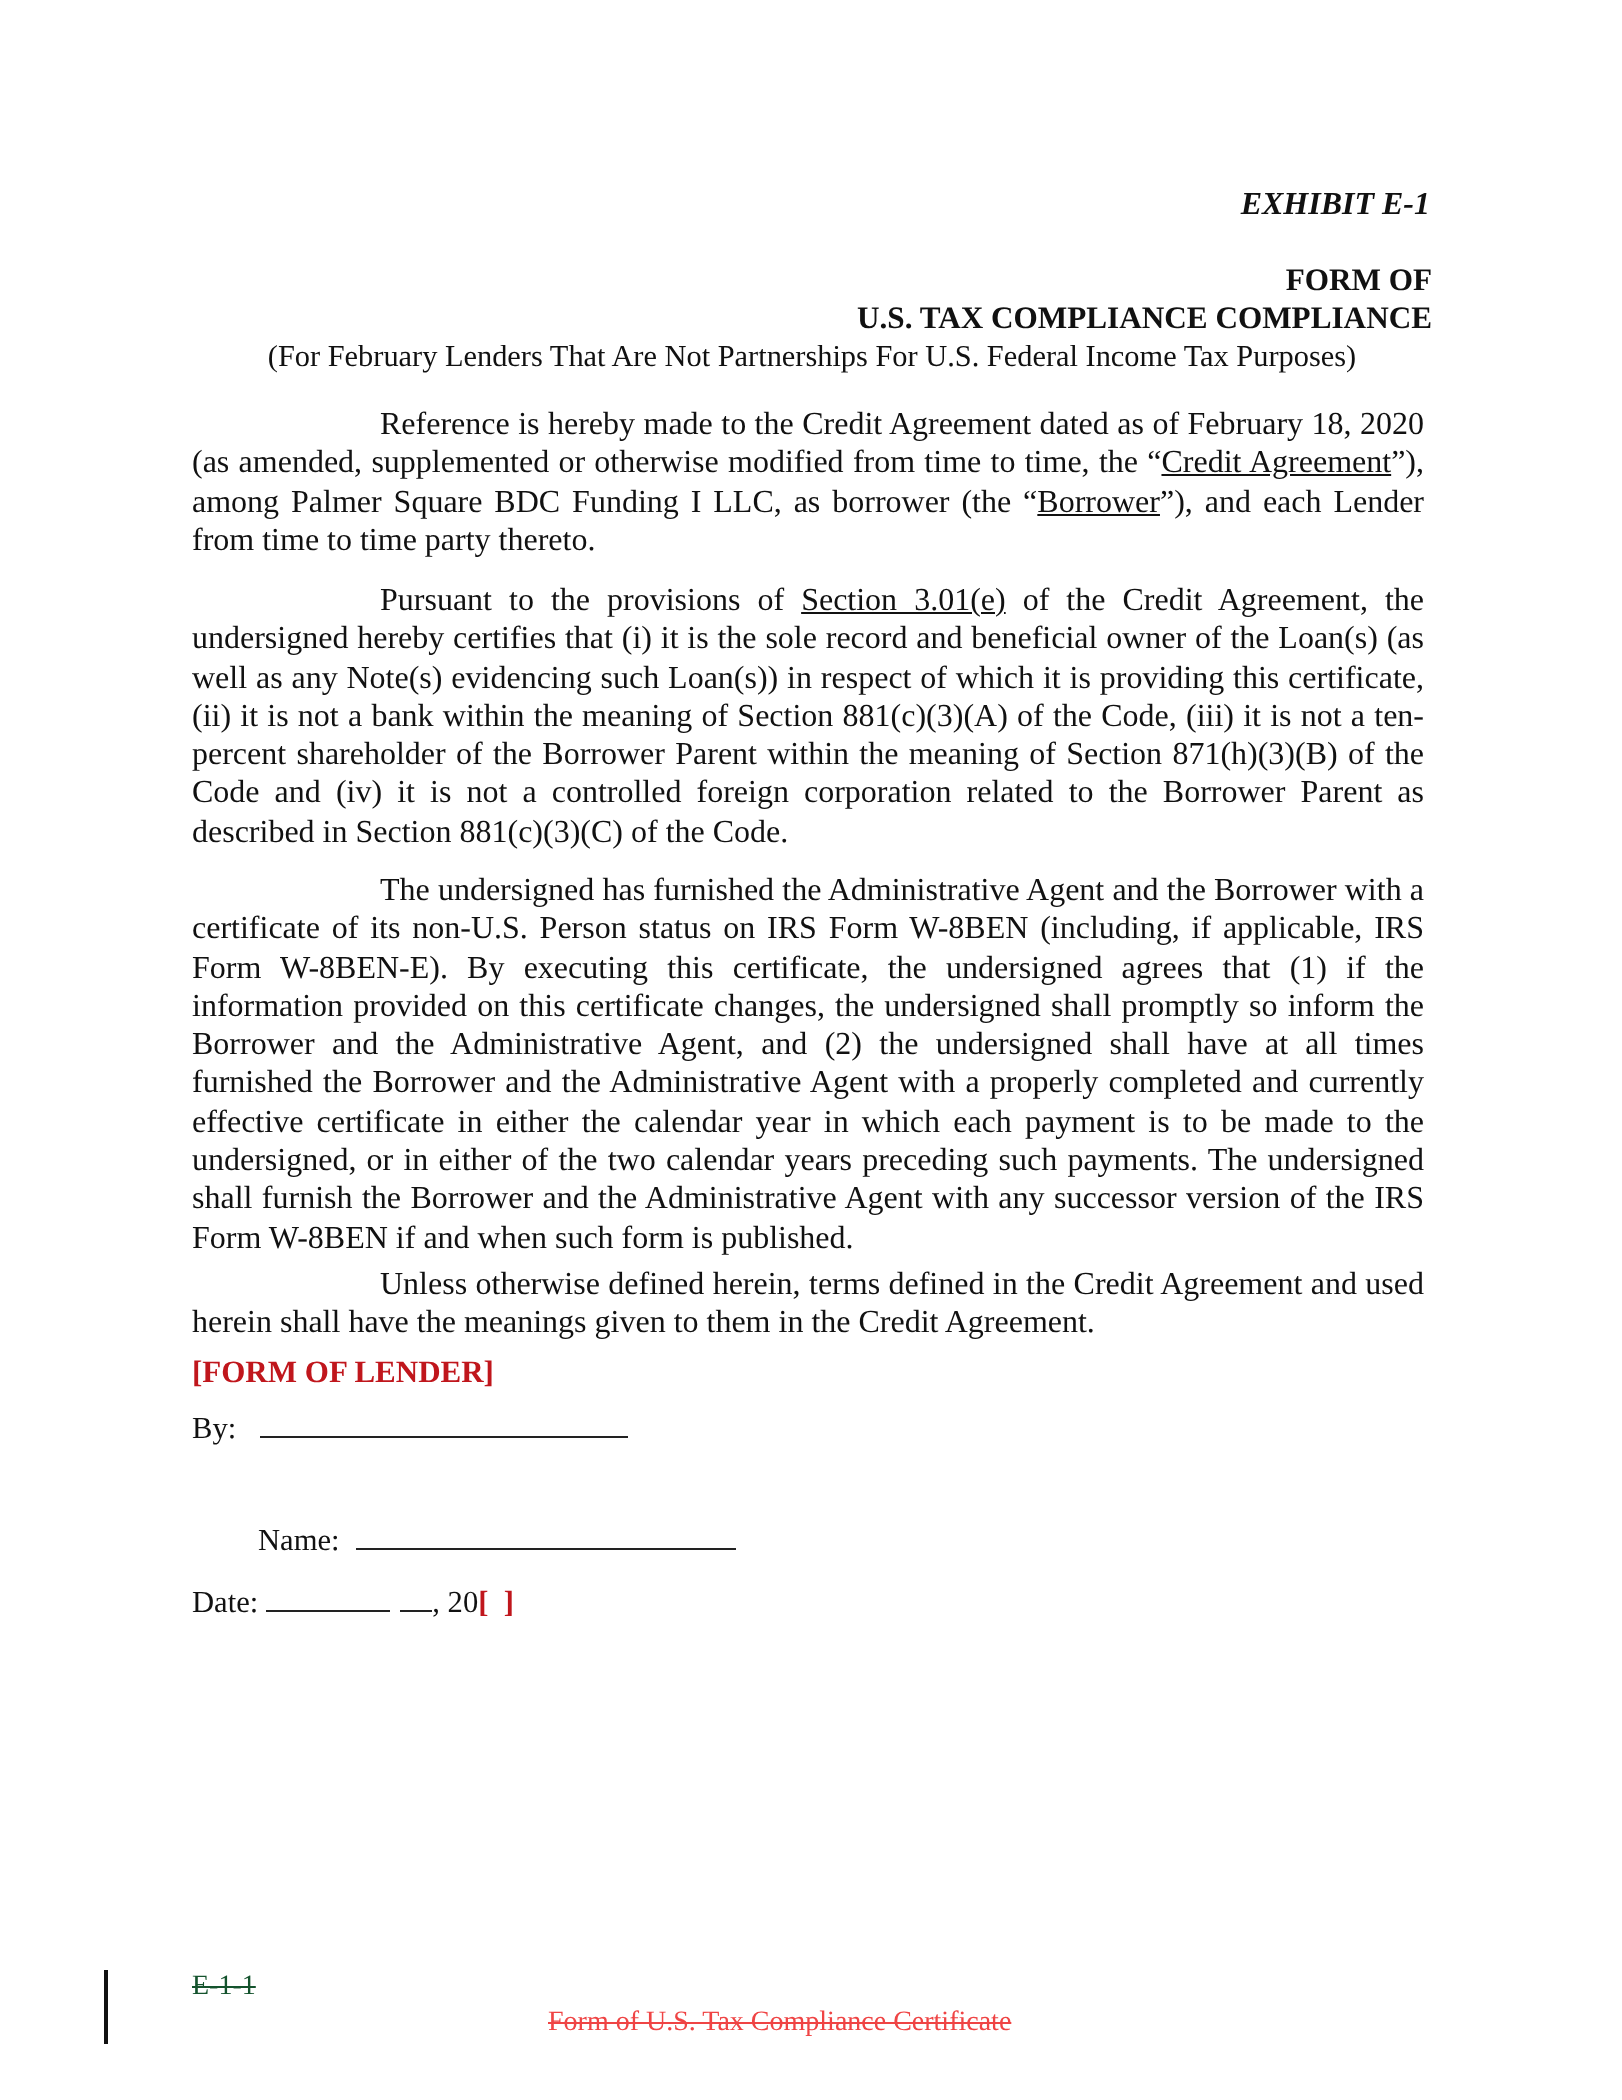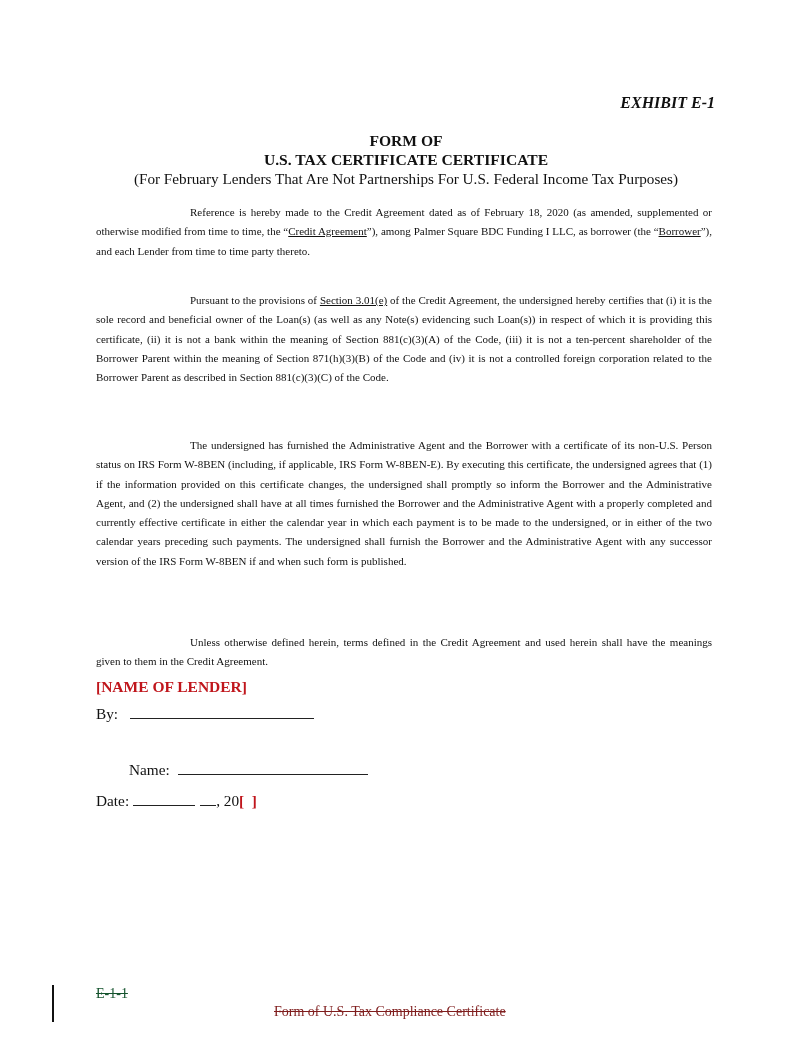--- a/index.html
+++ b/index.html
@@ -34,31 +34,32 @@
       position: absolute;
       top: 131px;
       left: 96px;
       width: 620px;
       text-align: center;
       line-height: 19px;
     }
     .title-block .t1, .title-block .t2 {
       font-weight: bold;
       font-size: 15.6px;
+      text-align: right;
     }
     .title-block .t3 {
       font-size: 15.2px;
     }
     .para {
       position: absolute;
       left: 96px;
       width: 616px;
       text-align: justify;
       line-height: 19.3px;
-      font-size: 11px;
+      font-size: 16px;
       margin: 0;
     }
     .para .indent {
       display: inline-block;
       width: 94px;
     }
     .u { text-decoration: underline; }
     #p1 { top: 203px; }
     #p2 { top: 291px; }
     #p3 { top: 436px; }
@@ -107,47 +108,47 @@
       left: 96px;
       top: 986px;
       color: #14532d;
       text-decoration: line-through;
       font-size: 14px;
     }
     .footer-center {
       position: absolute;
       left: 274px;
       top: 1004px;
-      color: #7f1d1d;
+      color: #ef4444;
       text-decoration: line-through;
       font-size: 14px;
     }
   </style>
 </head>
 <body>
 
 <div class="page">
 
   <div class="exhibit">EXHIBIT E-1</div>
 
   <div class="title-block">
     <div class="t1">FORM OF</div>
-    <div class="t2">U.S. TAX CERTIFICATE CERTIFICATE</div>
+    <div class="t2">U.S. TAX COMPLIANCE COMPLIANCE</div>
     <div class="t3">(For February Lenders That Are Not Partnerships For U.S. Federal Income Tax Purposes)</div>
   </div>
 
   <p class="para" id="p1"><span class="indent"></span><span>Reference is hereby made to the Credit Agreement dated as of February 18, 2020 (as amended, supplemented or otherwise modified from time to time, the “</span><span class="u">Credit Agreement</span><span>”), among Palmer Square BDC Funding I LLC, as borrower (the “</span><span class="u">Borrower</span><span>”), and each Lender from time to time party thereto.</span></p>
 
   <p class="para" id="p2"><span class="indent"></span><span>Pursuant to the provisions of </span><span class="u">Section 3.01(e)</span><span> of the Credit Agreement, the undersigned hereby certifies that (i) it is the sole record and beneficial owner of the Loan(s) (as well as any Note(s) evidencing such Loan(s)) in respect of which it is providing this certificate, (ii) it is not a bank within the meaning of Section 881(c)(3)(A) of the Code, (iii) it is not a ten-percent shareholder of the Borrower Parent within the meaning of Section 871(h)(3)(B) of the Code and (iv) it is not a controlled foreign corporation related to the Borrower Parent as described in Section 881(c)(3)(C) of the Code.</span></p>
 
   <p class="para" id="p3"><span class="indent"></span><span>The undersigned has furnished the Administrative Agent and the Borrower with a certificate of its non-U.S. Person status on IRS Form W-8BEN (including, if applicable, IRS Form W-8BEN-E).  By executing this certificate, the undersigned agrees that (1) if the information provided on this certificate changes, the undersigned shall promptly so inform the Borrower and the Administrative Agent, and (2) the undersigned shall have at all times furnished the Borrower and the Administrative Agent with a properly completed and currently effective certificate in either the calendar year in which each payment is to be made to the undersigned, or in either of the two calendar years preceding such payments.  The undersigned shall furnish the Borrower and the Administrative Agent with any successor version of the IRS Form W-8BEN if and when such form is published.</span></p>
 
   <p class="para" id="p4"><span class="indent"></span><span>Unless otherwise defined herein, terms defined in the Credit Agreement and used herein shall have the meanings given to them in the Credit Agreement.</span></p>
 
-  <div class="lender">[NAME OF LENDER]</div>
+  <div class="lender">[FORM OF LENDER]</div>
 
   <div class="sig-line" id="by"><span>By:</span><span class="blank"></span></div>
 
 
   <div class="sig-line" id="title-line"><span>Name:</span><span class="blank"></span></div>
 
   <div class="sig-line" id="date"><span>Date:</span><span class="blank blank1"></span><span class="blank blank2"></span><span>, 20</span><span class="bracket">[  ]</span></div>
 
   <div class="change-bar"></div>
   <div class="footer-left">E-1-1</div>

